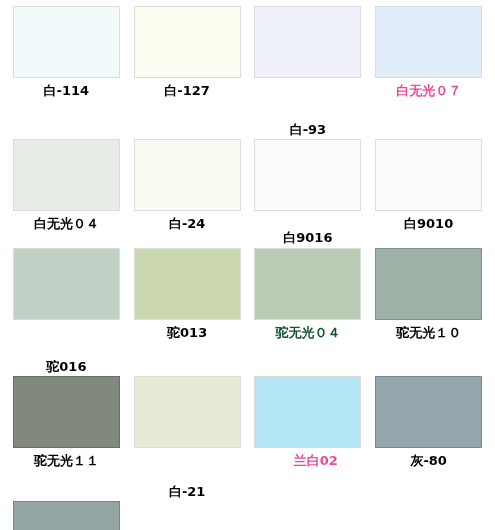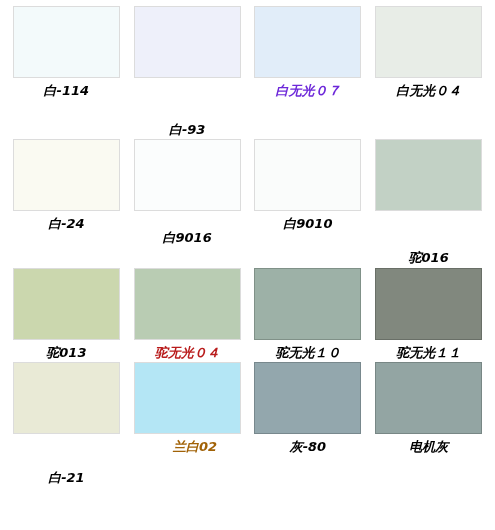--- a/index.html
+++ b/index.html
@@ -42,39 +42,42 @@
   }
   .label {
     margin-top: 6px;
     font-size: 13px;
     font-weight: bold;
     color: #000000;
     line-height: 1.1;
     text-align: right;
     white-space: nowrap;
     letter-spacing: 0px;
-    font-style: italic;
   }
 </style>
 </head>
 <body style="background: rgb(255, 255, 255);">
 
 <div class="chart">
 
   <div class="cell">
     <div class="swatch" style="background-color: rgb(243, 250, 251);"></div>
     <div class="label" style="color: rgb(0, 0, 0);">白-114</div>
   </div>
   <div class="cell">
+    <div class="swatch" style="background-color: rgb(253, 253, 241);"></div>
+    <div class="label" style="color: rgb(0, 0, 0);">白-127</div>
+  </div>
+  <div class="cell">
     <div class="swatch" style="background-color: rgb(238, 240, 250);"></div>
     <div class="label" style="color: rgb(0, 0, 0); margin-top: 45px;">白-93</div>
   </div>
   <div class="cell">
     <div class="swatch" style="background-color: rgb(225, 237, 249);"></div>
-    <div class="label" style="color: #6d28d9;">白无光０７</div>
+    <div class="label" style="color: #ec4899;">白无光０７</div>
   </div>
 
   <div class="cell">
     <div class="swatch" style="background-color: rgb(232, 237, 231);"></div>
     <div class="label" style="color: rgb(0, 0, 0);">白无光０４</div>
   </div>
   <div class="cell">
     <div class="swatch" style="background-color: rgb(250, 250, 242);"></div>
     <div class="label" style="color: rgb(0, 0, 0);">白-24</div>
   </div>
@@ -90,38 +93,38 @@
   <div class="cell">
     <div class="swatch" style="background-color: rgb(194, 209, 197);"></div>
     <div class="label" style="color: rgb(0, 0, 0); margin-top: 40px;">驼016</div>
   </div>
   <div class="cell">
     <div class="swatch" style="background-color: rgb(203, 215, 174);"></div>
     <div class="label" style="color: rgb(0, 0, 0);">驼013</div>
   </div>
   <div class="cell">
     <div class="swatch" style="background-color: rgb(185, 204, 179);"></div>
-    <div class="label" style="color: #b91c1c;">驼无光０４</div>
+    <div class="label" style="color: #14532d;">驼无光０４</div>
   </div>
   <div class="cell">
     <div class="swatch dark" style="background-color: rgb(157, 177, 167);"></div>
     <div class="label" style="color: rgb(0, 0, 0);">驼无光１０</div>
   </div>
 
   <div class="cell">
     <div class="swatch dark" style="background-color: rgb(129, 136, 126);"></div>
     <div class="label" style="color: rgb(0, 0, 0);">驼无光１１</div>
   </div>
   <div class="cell">
     <div class="swatch" style="background-color: rgb(233, 234, 214);"></div>
     <div class="label" style="color: rgb(0, 0, 0); margin-top: 37px;">白-21</div>
   </div>
   <div class="cell">
     <div class="swatch" style="background-color: rgb(180, 230, 245);"></div>
-    <div class="label" style="color: #a16207; margin-left: 16px;">兰白02</div>
+    <div class="label" style="color: #ec4899; margin-left: 16px;">兰白02</div>
   </div>
 
   <div class="cell">
     <div class="swatch dark" style="background-color: rgb(147, 167, 173);"></div>
     <div class="label" style="color: rgb(0, 0, 0);">灰-80</div>
   </div>
   <div class="cell">
     <div class="swatch dark" style="background-color: rgb(147, 165, 163);"></div>
     <div class="label" style="color: rgb(0, 0, 0);">电机灰</div>
   </div>

